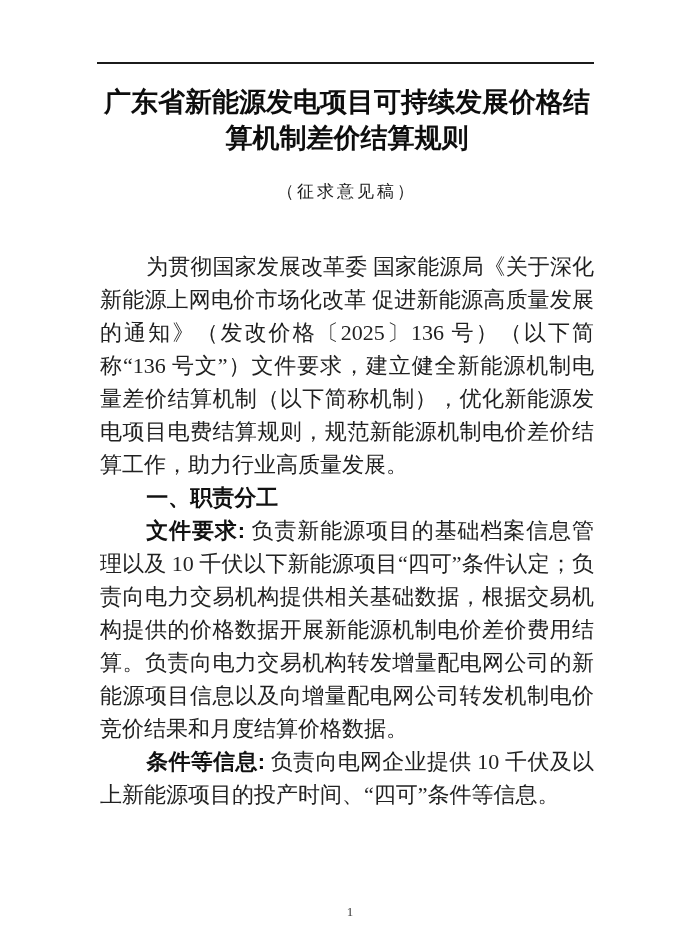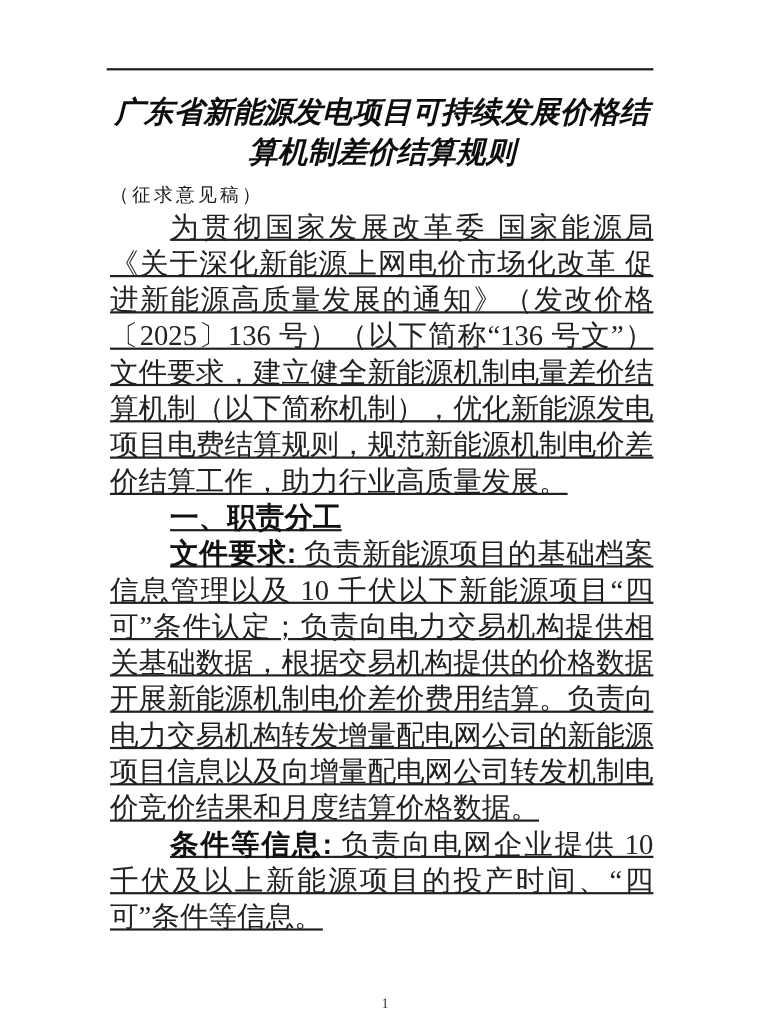--- a/index.html
+++ b/index.html
@@ -31,36 +31,35 @@
     width: 494px;
   }
   .doc-title {
     margin: 84px 0 0 0;
     font-size: 27px;
     line-height: 36px;
     font-weight: bold;
     text-align: center;
     letter-spacing: 0;
     color: #0d0d0d;
-    font-style: italic;
   }
   .doc-subtitle {
-    margin-top: 10px;
+    margin-top: 24px;
     font-size: 17px;
     line-height: 24px;
-    text-align: left;
+    text-align: center;
     letter-spacing: 3px;
     color: #1a1a1a;
   }
   .body-text {
-    font-size: 26px;
+    margin-top: 46px;
+    font-size: 22px;
     line-height: 33px;
     text-align: justify;
     color: #212121;
-    text-decoration: underline;
   }
   .body-text p {
     margin: 0;
     text-indent: 2.1em;
   }
   .section-heading {
     font-weight: bold;
     font-family: "Liberation Sans", sans-serif;
     color: #111111;
   }

